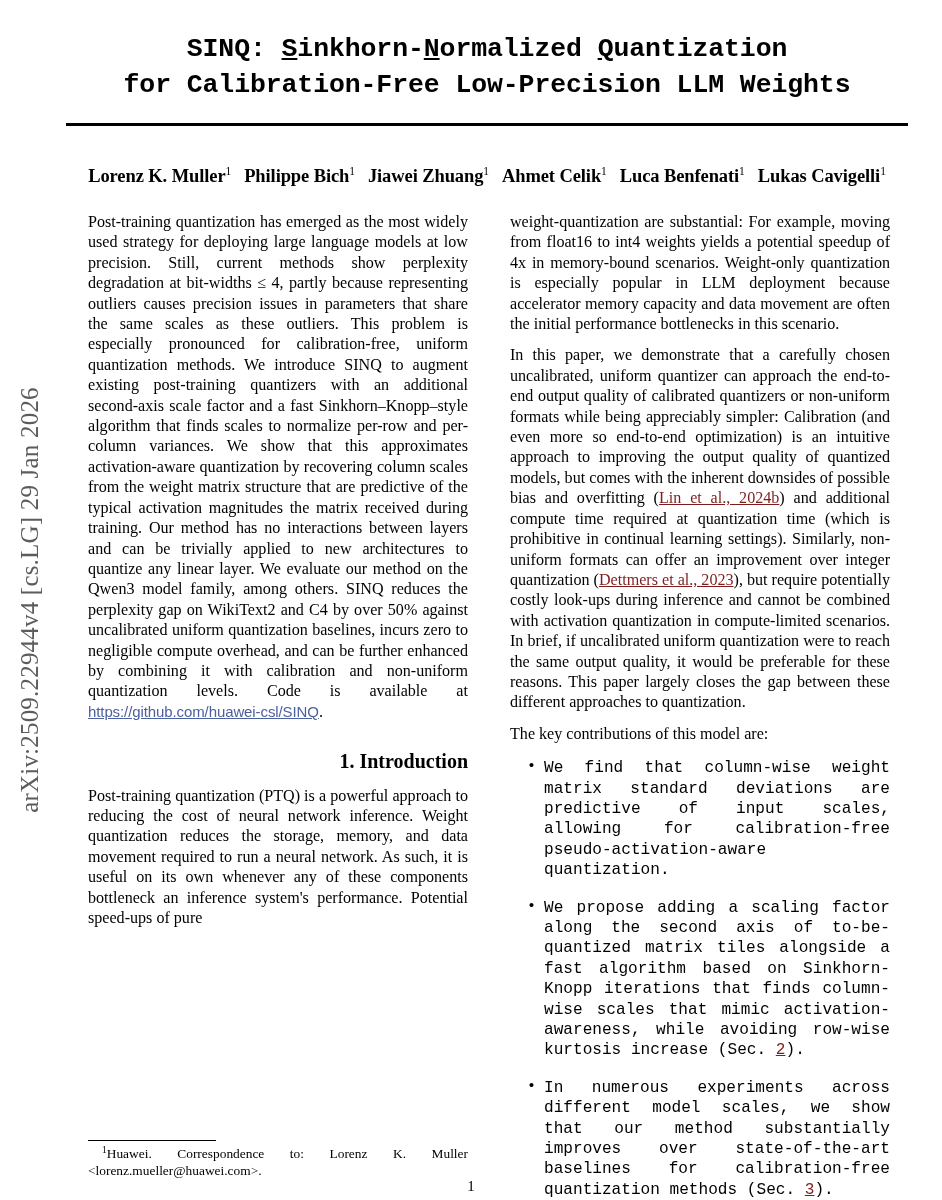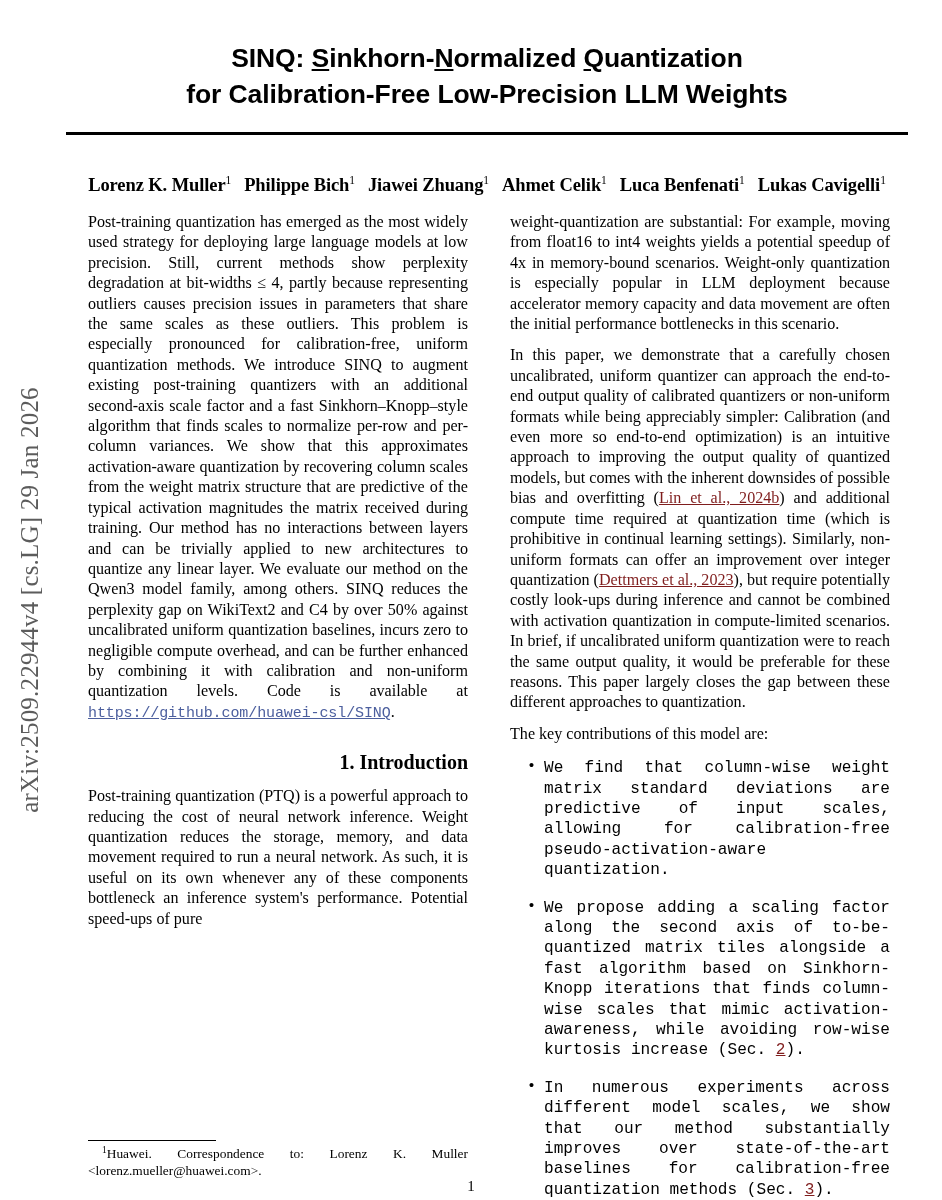--- a/index.html
+++ b/index.html
@@ -54,25 +54,25 @@
     top: 0;
     width: 842px;
   }
 
   
   .title-block {
     padding-top: 28px;
     text-align: center;
   }
   .paper-title {
-    font-family: Liberation Sans, sans-serif;
+    font-family: Liberation Mono, monospace;
     font-weight: bold;
     font-size: 26.5px;
     line-height: 1.34;
-    margin: 13px;
+    margin: 4px;
     letter-spacing: -0.1px;
   }
   .paper-title .u { text-decoration: underline; }
 
   .rule-thick {
     border: none;
     border-top: 3px solid #000;
     margin: 20px 0 0 0;
     height: 0;
   }
@@ -126,21 +126,21 @@
   }
 
   .section-heading {
     font-weight: bold;
     font-size: 20px;
     margin: 27px 0 11px 0;
     text-align: right;
   }
 
   .mono-link {
-    font-family: Liberation Mono, monospace;
+    font-family: Liberation Sans, sans-serif;
     font-size: 15px;
     color: #4c5f9e;
     letter-spacing: -0.1px;
   }
   .cite { color: #7f1d1d; }
 
   
   ul.contrib {
     margin: 14px 0 0 0;
     padding: 0 0 0 22px;

